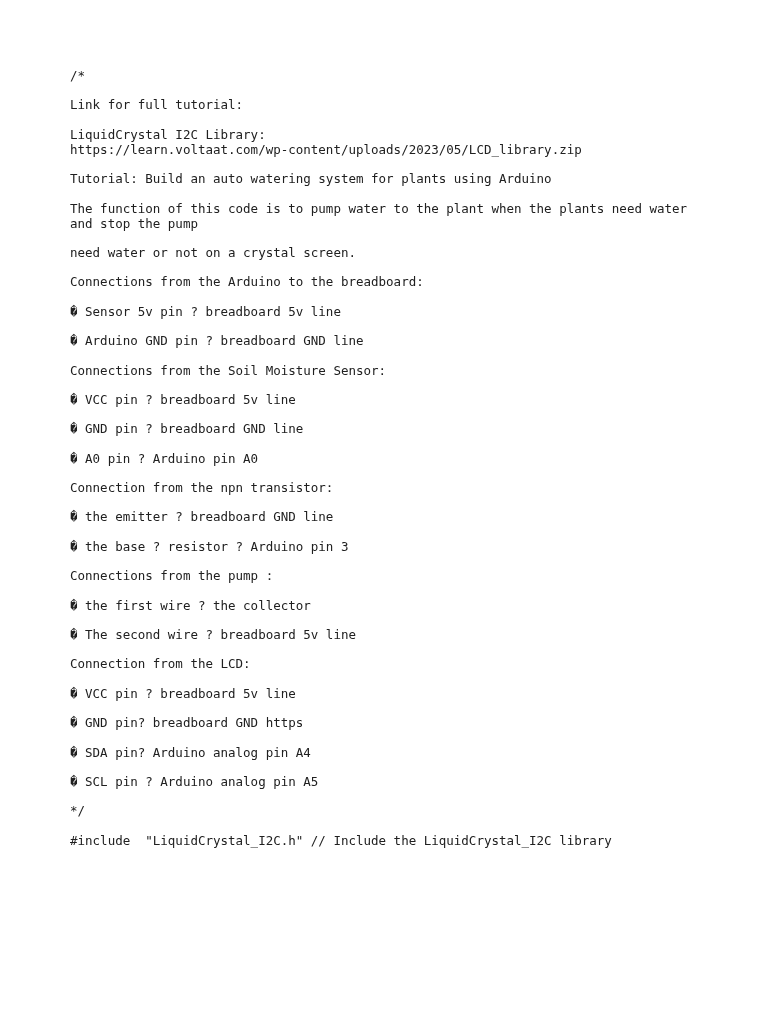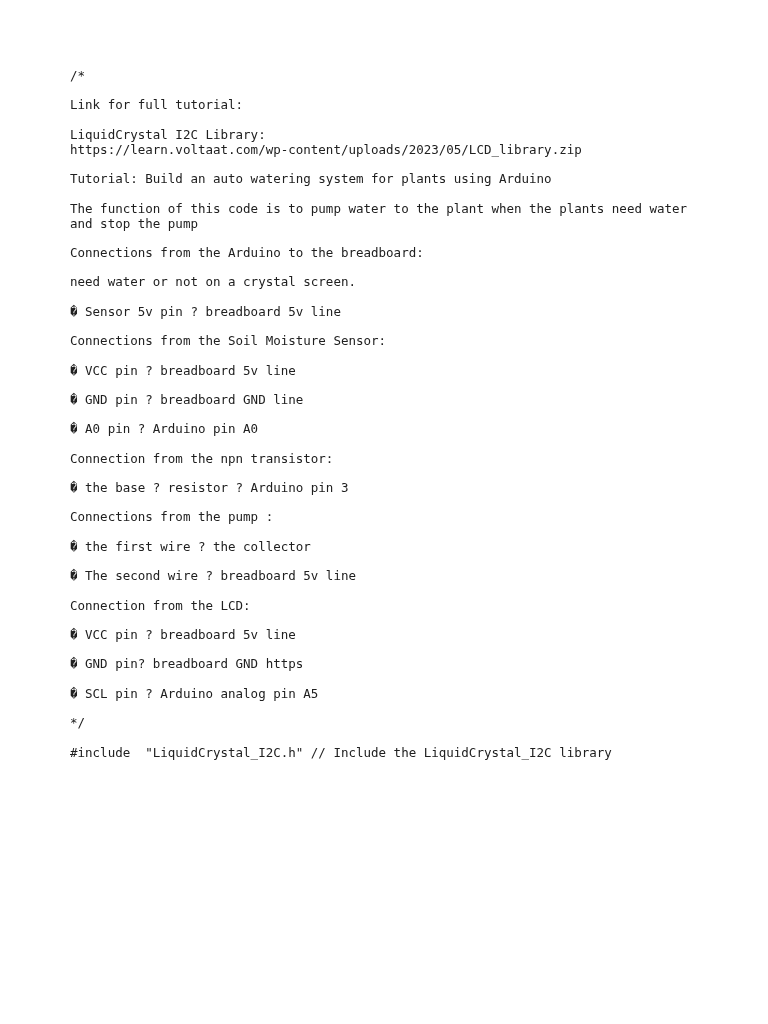--- a/index.html
+++ b/index.html
@@ -35,32 +35,35 @@
 
 <div class="page" style="background: rgb(255, 255, 255);">
   <div class="doc">
       <p>/*</p>
       <p>Link for full tutorial:</p>
       <p>LiquidCrystal I2C Library:
 https://learn.voltaat.com/wp-content/uploads/2023/05/LCD_library.zip</p>
       <p>Tutorial: Build an auto watering system for plants using Arduino</p>
       <p>The function of this code is to pump water to the plant when the plants need water
 and stop the pump</p>
+      <p>need water or not on a crystal screen.</p>
       <p>Connections from the Arduino to the breadboard:</p>
-      <p>need water or not on a crystal screen.</p>
       <p>� Sensor 5v pin ? breadboard 5v line</p>
+      <p>� Arduino GND pin ? breadboard GND line</p>
       <p>Connections from the Soil Moisture Sensor:</p>
       <p>� VCC pin ? breadboard 5v line</p>
       <p>� GND pin ? breadboard GND line</p>
       <p>� A0 pin ? Arduino pin A0</p>
       <p>Connection from the npn transistor:</p>
+      <p>� the emitter ? breadboard GND line</p>
       <p>� the base ? resistor ? Arduino pin 3</p>
       <p>Connections from the pump :</p>
       <p>� the first wire ? the collector</p>
       <p>� The second wire ? breadboard 5v line</p>
       <p>Connection from the LCD:</p>
       <p>� VCC pin ? breadboard 5v line</p>
       <p>� GND pin? breadboard GND https</p>
+      <p>� SDA pin? Arduino analog pin A4</p>
       <p>� SCL pin ? Arduino analog pin A5</p>
       <p>*/</p>
       <p>#include  "LiquidCrystal_I2C.h" // Include the LiquidCrystal_I2C library</p>
     </div>
 </div>
 
 </body></html>

